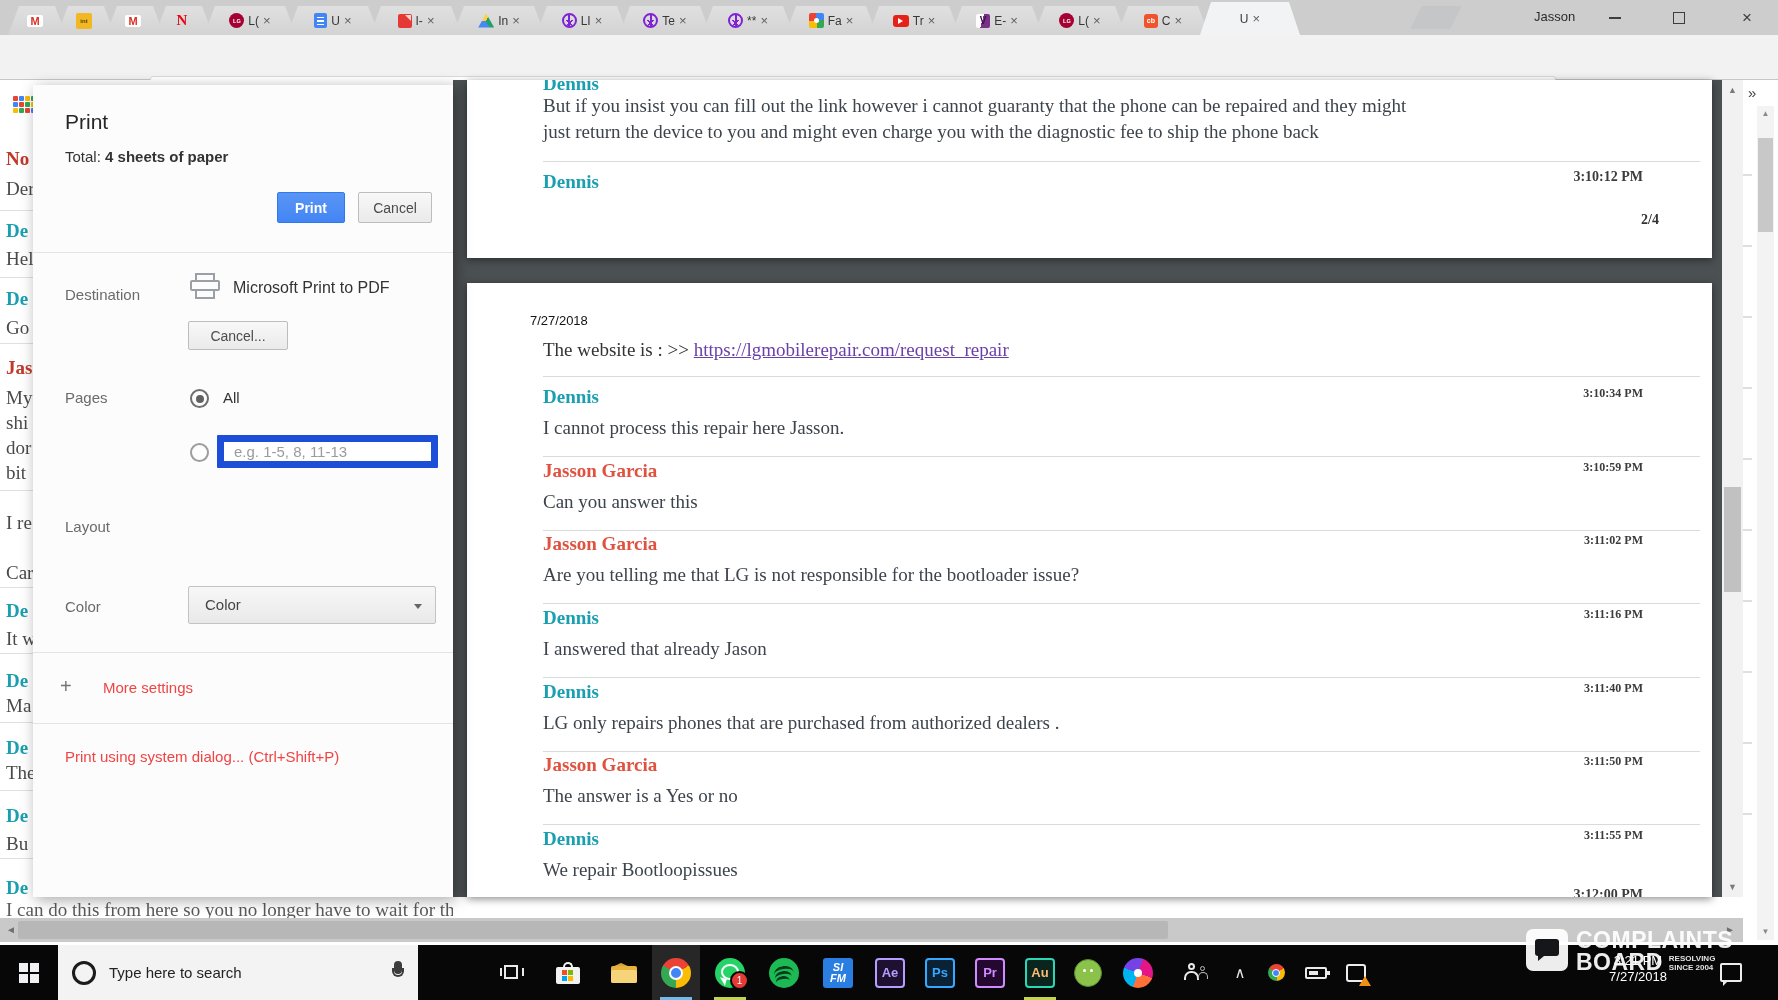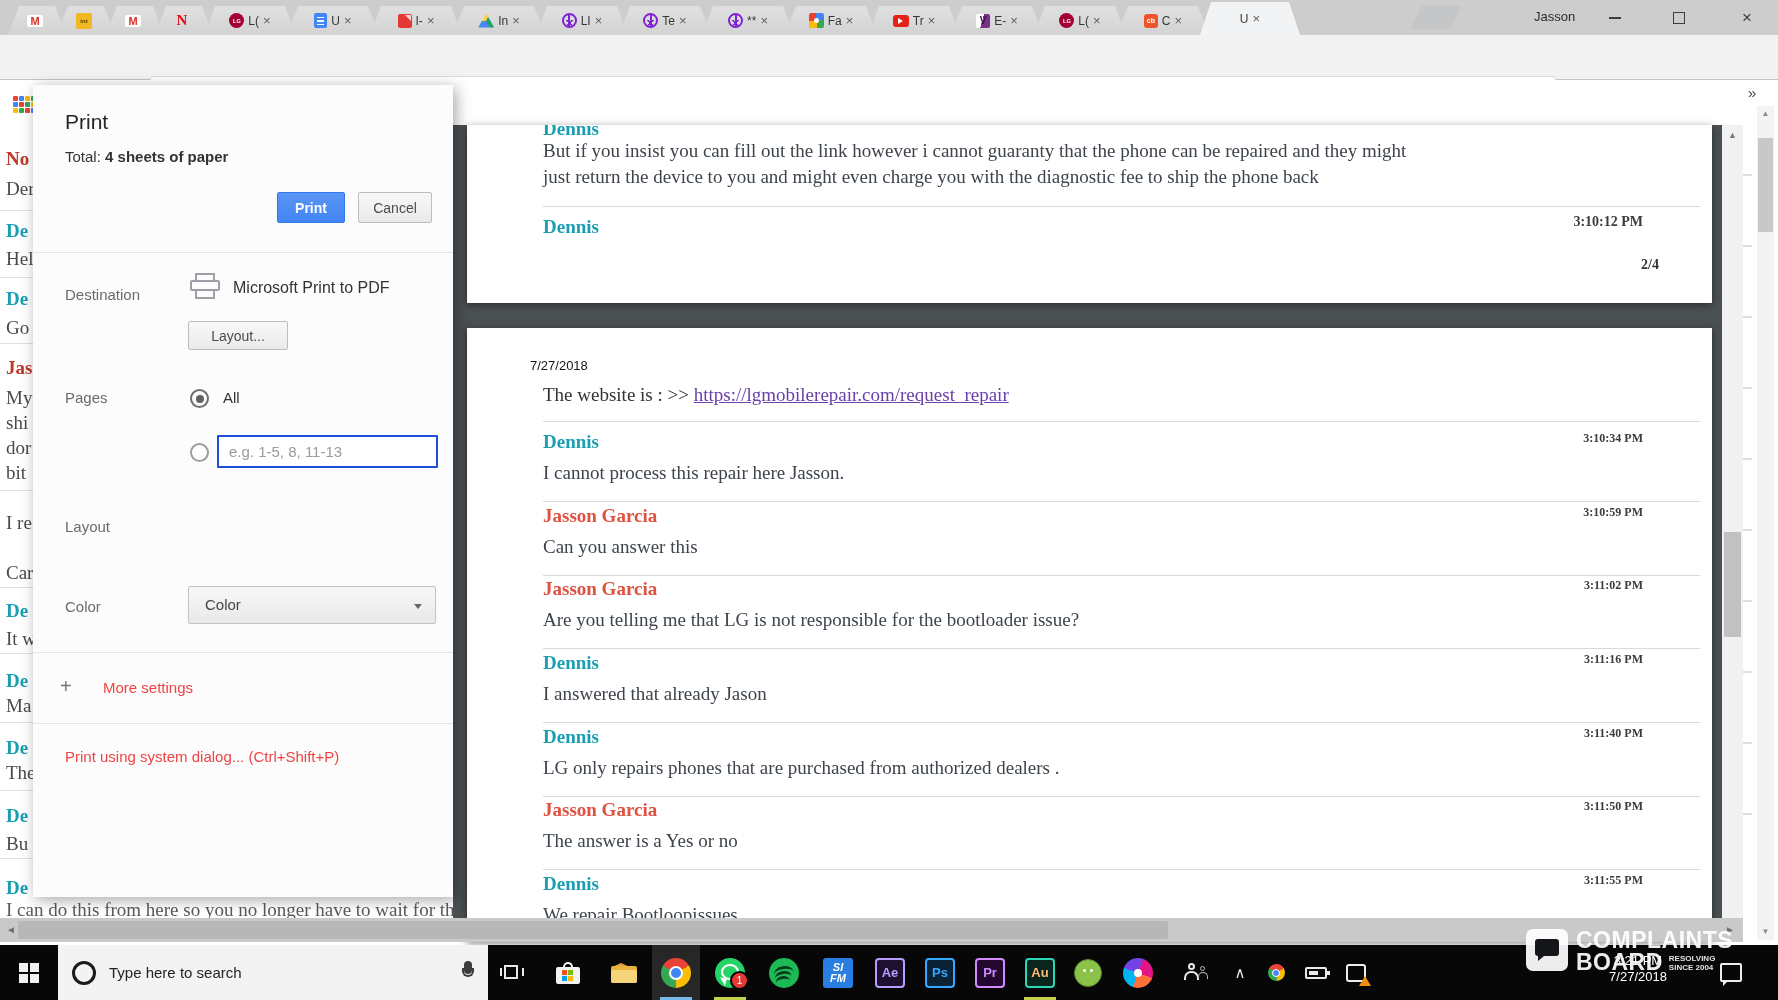--- a/index.html
+++ b/index.html
@@ -113,32 +113,32 @@
   .printer .pb{left:0;top:7px;width:30px;height:11px;border-radius:2px;}
   .printer .po{left:5px;top:18px;width:20px;height:8px;border-top:none;background:#fcfcfc;}
   .pd-dest{position:absolute;left:200px;top:194px;font-size:16px;color:#333;}
   .btn.change{left:155px;top:236px;width:100px;height:29px;background:linear-gradient(#f8f8f8,#eaeaea);
      border:1px solid #bdbdbd;color:#4c4c4c;}
   .radio{position:absolute;left:157px;width:15px;height:15px;border-radius:50%;box-sizing:content-box;}
   .radio.sel{border:2px solid #6e6e6e;}
   .radio.sel::after{content:"";position:absolute;left:3.5px;top:3.5px;width:8px;height:8px;border-radius:50%;background:#616161;}
   .radio.unsel{border:2px solid #9d9d9d;background:#fdfdfd;}
   .pd-all{position:absolute;left:190px;top:304px;font-size:15px;color:#333;}
-  .rangein{position:absolute;left:184px;top:350px;width:221px;height:33px;border:2px solid #1d4ed8;
+  .rangein{position:absolute;left:184px;top:350px;width:221px;height:33px;border:7px solid #1d4ed8;
      border-radius:1px;background:#fff;box-sizing:border-box;font-size:15px;color:#444;padding-left:10px;outline:none;}
   .rangein::placeholder{color:#9b9b9b;}
   .dd{position:absolute;left:155px;width:248px;height:38px;background:linear-gradient(#f7f7f7,#e9e9e9);
      border:1px solid #c3c3c3;border-radius:2px;font-size:15px;color:#444;line-height:36px;
      padding-left:16px;box-sizing:border-box;}
   .dd::after{content:"";position:absolute;right:13px;top:17px;border-style:solid;border-width:5px 4.5px 0 4.5px;
      border-color:#666 transparent transparent transparent;}
   .pd-plus{position:absolute;left:27px;top:590px;font-size:20px;color:#757575;}
   .pd-link{position:absolute;font-size:15px;color:#ef4444;}
   
-  .preview{position:absolute;left:453px;top:0;width:1290px;height:817px;background:#4b5053;z-index:4;margin-top:45px;}
+  .preview{position:absolute;left:453px;top:0;width:1290px;height:817px;background:#4b5053;z-index:4;}
   .ppage{position:absolute;left:14px;width:1245px;background:#fff;overflow:hidden;
      box-shadow:0 2px 8px rgba(0,0,0,.45);font-family:"Liberation Serif",serif;}
   .ppage2{top:0;height:178px;}
   .ppage3{top:203px;height:614px;}
   .p2name{position:absolute;left:76px;top:-7px;font-weight:bold;font-size:19px;color:#1a9fb1;}
   .p2msg{position:absolute;left:76px;top:13px;width:1125px;font-size:19px;line-height:26px;color:#3d444c;}
   .psep{position:absolute;left:76px;width:1157px;border-top:1px solid #dadada;}
   .pname{position:absolute;left:76px;font-weight:bold;font-size:19px;}
   .ptime{position:absolute;font-weight:bold;font-size:14px;color:#3c3c3c;}
   .pagecount{position:absolute;right:53px;top:132px;font-weight:bold;font-size:14px;color:#333;}
@@ -169,21 +169,21 @@
   .pg-thumb{position:absolute;left:1px;top:32px;width:15px;height:94px;background:#c8c8c8;}
   
   .hscroll{position:absolute;left:0;top:838px;width:1743px;height:24px;background:#c9c9c9;z-index:6;}
   .hscroll .harr{position:absolute;top:0;height:24px;line-height:24px;font-size:10px;color:#6f6f6f;}
   .hthumb{position:absolute;left:18px;top:3px;width:1150px;height:18px;background:#b7b7b7;border-radius:2px;}
   
   .taskbar{position:absolute;left:0;top:945px;width:1778px;height:55px;background:#070707;z-index:10;}
   .startbtn{position:absolute;left:0;top:0;width:58px;height:55px;display:flex;align-items:center;justify-content:center;}
   .winlogo{display:grid;grid-template-columns:9px 9px;grid-auto-rows:9px;gap:2px;}
   .winlogo i{background:#eff1f2;}
-  .searchbox{position:absolute;left:58px;top:0;width:430px;height:55px;background:#f3f3f3;display:flex;align-items:center;}
+  .searchbox{position:absolute;left:58px;top:0;width:360px;height:55px;background:#f3f3f3;display:flex;align-items:center;}
   .cortana{width:24px;height:24px;border:3px solid #1b1b1b;border-radius:50%;margin-left:14px;box-sizing:border-box;}
   .searchtext{margin-left:13px;font-size:15px;color:#222;}
   .mic{position:absolute;right:14px;top:16px;width:12px;height:22px;}
   .mic .mb{position:absolute;left:2px;top:0;width:8px;height:13px;border-radius:4px;background:#3c3c3c;}
   .mic .ms{position:absolute;left:0;top:7px;width:12px;height:9px;border:2px solid #3c3c3c;border-top:none;
      border-radius:0 0 8px 8px;box-sizing:border-box;}
   .tkcell{position:absolute;top:0;width:48px;height:55px;display:flex;align-items:center;justify-content:center;}
   .tkcell.active{background:rgba(255,255,255,.13);}
   .ind{position:absolute;bottom:0;left:8px;right:8px;height:3px;}
   .taskview{position:relative;width:24px;height:20px;}
@@ -468,21 +468,21 @@
       <div class="btn plain">Cancel</div>
       <div class="pd-hr" style="top:167px;"></div>
 
       <div class="pd-label" style="top:201px;">Destination</div>
       <div class="printer">
           <i class="pt"></i>
           <i class="pb"></i>
           <i class="po"></i>
         </div>
       <div class="pd-dest">Microsoft Print to PDF</div>
-      <div class="btn change">Layout...</div>
+      <div class="btn change">Cancel...</div>
 
       <div class="pd-label" style="top:304px;">Pages</div>
       <div class="radio sel" style="top:304px;"></div>
       <div class="pd-all">All</div>
       <div class="radio unsel" style="top:358px;"></div>
       <input class="rangein" placeholder="e.g. 1-5, 8, 11-13" style="">
 
       <div class="pd-label" style="top:433px;">Layout</div>
 
       <div class="pd-label" style="top:513px;">Color</div>

